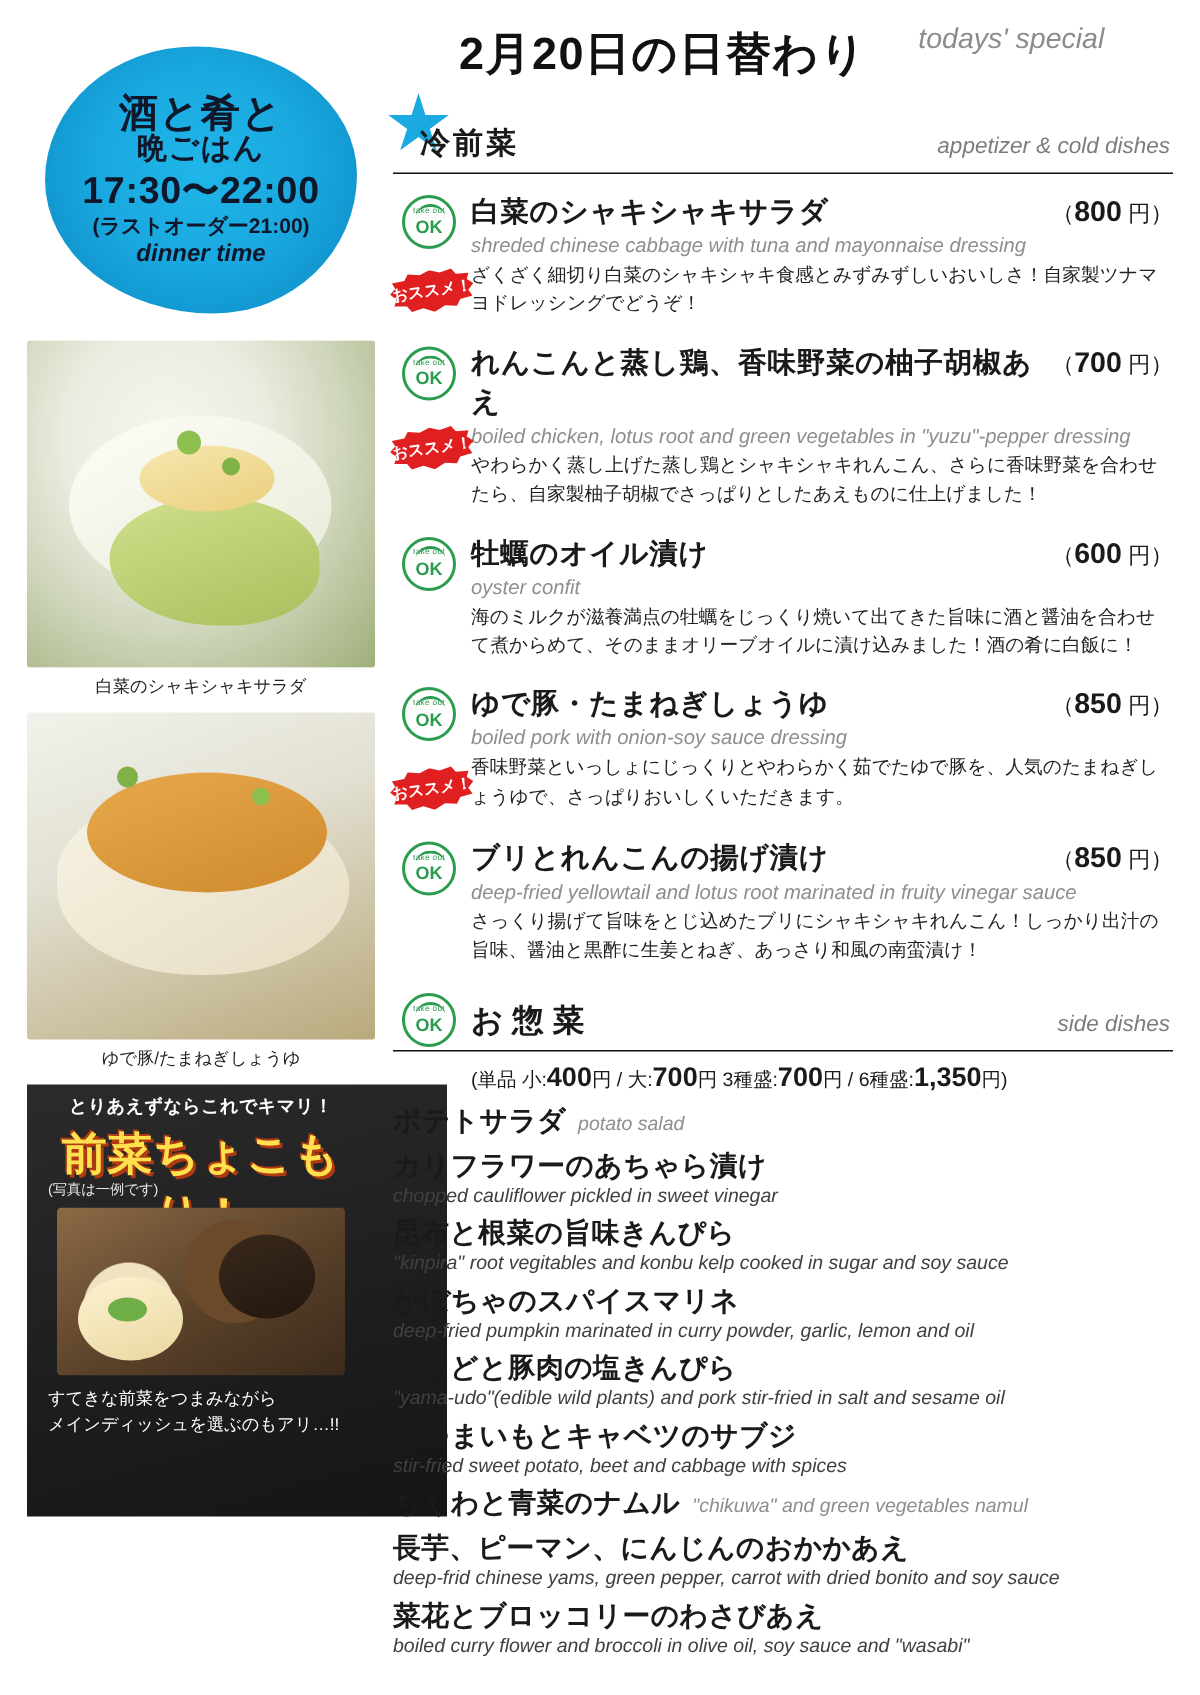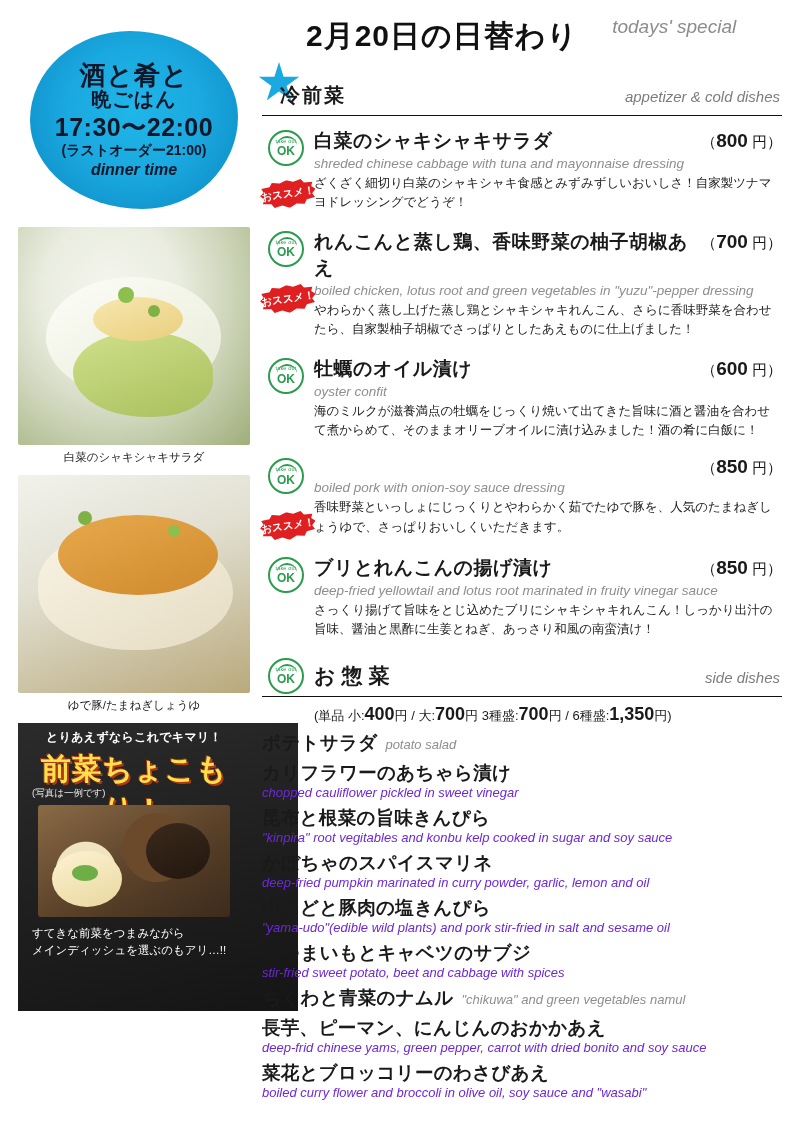--- a/index.html
+++ b/index.html
@@ -208,21 +208,21 @@
   }
   .side-jp { font-size: 21px; font-weight: bold; letter-spacing: 6px; }
   .side-en { font-size: 15px; font-style: italic; color:#7c7c7c; }
   .side-prices { padding-left: 52px; margin-top: 7px; font-size: 13px; }
   .side-prices .amt { font-size: 18px; font-weight: bold; }
   .side-prices .lbl { font-size: 13px; }
 
   .dish { margin-top: 5px; }
   .dish-jp { font-size: 18.5px; font-weight: bold; letter-spacing: 0.3px; display:inline; }
   .dish-en-inline { font-size: 13px; font-style: italic; color:#8e8e8e; margin-left: 8px; display:inline; }
-  .dish-en { font-size: 13px; font-style: italic; color:#6d28d9; margin-top: 0px; }
+  .dish-en { font-size: 13px; font-style: italic; color:#404040; margin-top: 0px; }
 </style>
 </head>
 <body>
 
 <div class="left-col">
 
   <div class="logo-block">
     <div class="logo-sun"></div>
     <div class="logo-text">
       <div class="logo-l1">酒と肴と</div>
@@ -324,20 +324,21 @@
     <div class="item-desc">海のミルクが滋養満点の牡蠣をじっくり焼いて出てきた旨味に酒と醤油を合わせて煮からめて、そのままオリーブオイルに漬け込みました！酒の肴に白飯に！</div>
   </div>
 
   <div class="item" style="margin-top:16px;">
     <div class="badge-to">
       <div class="b-arc"></div>
       <div class="b1">take out</div>
       <div class="b2">OK</div>
     </div>
     <div class="item-title-row">
+      <div class="item-jp">ゆで豚・たまねぎしょうゆ</div>
       <div class="item-price">（<span class="amt">850</span> <span>円</span>）</div>
     </div>
     <div class="item-en">boiled pork with onion-soy sauce dressing</div>
     <div class="item-desc">香味野菜といっしょにじっくりとやわらかく茹でたゆで豚を、人気のたまねぎしょうゆで、さっぱりおいしくいただきます。</div>
     <div class="osusume" style="top:56px;">おススメ！</div>
   </div>
 
   <div class="item" style="margin-top:18px;">
     <div class="badge-to">
       <div class="b-arc"></div>

